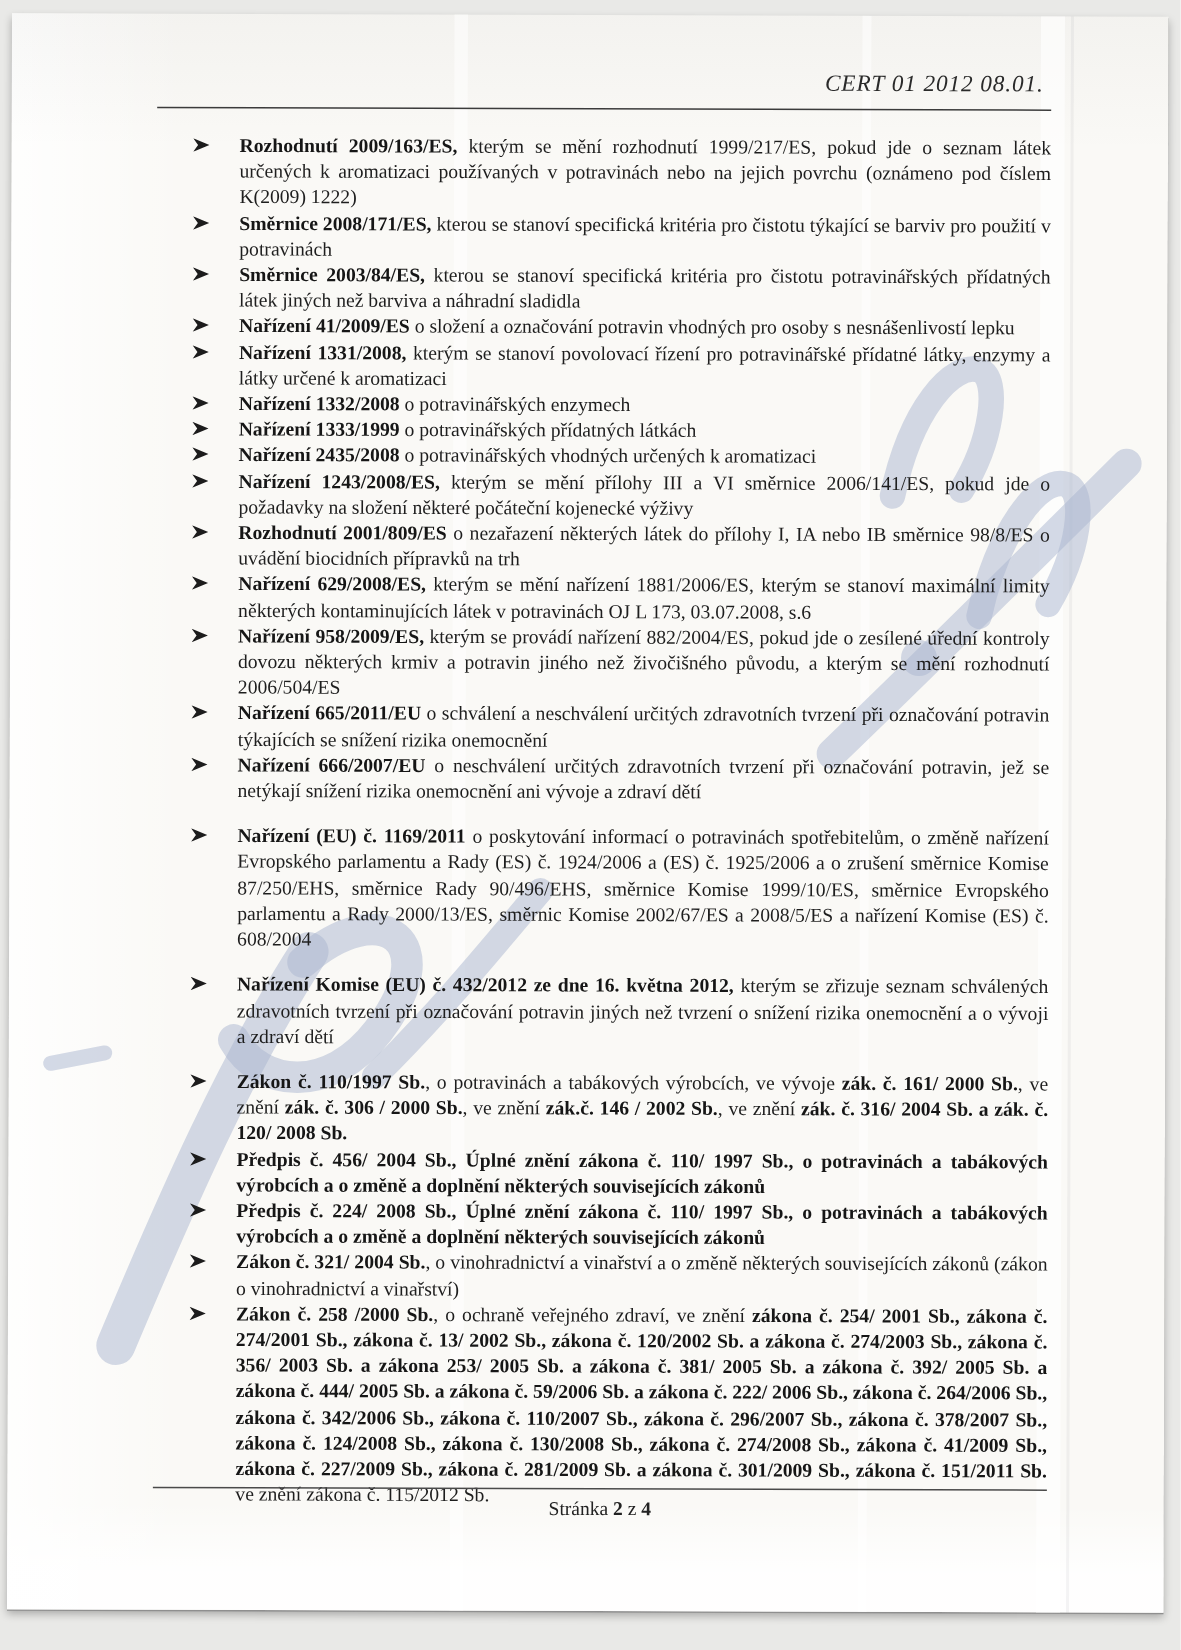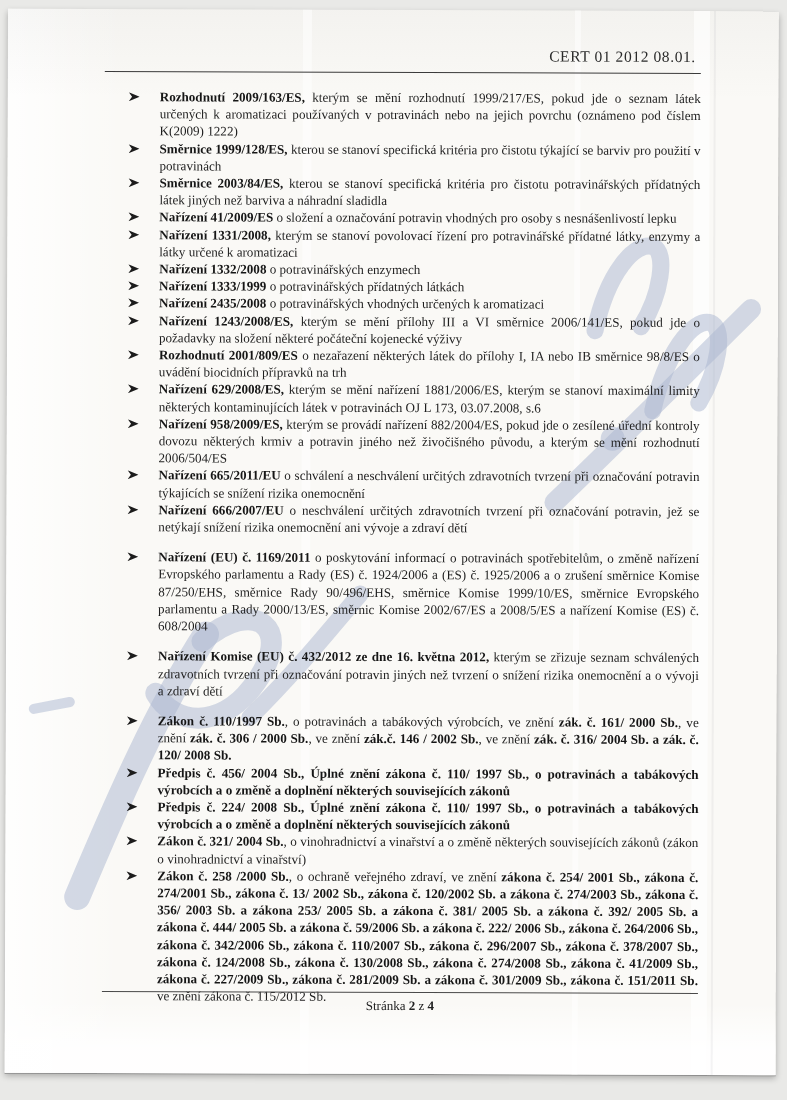--- a/index.html
+++ b/index.html
@@ -26,21 +26,21 @@
   .streak.s1 { left:295px; width:9px; }
   .streak.s2 { left:567px; width:6px; }
   .streak.s3 { left:686px; width:16px; background:rgba(255,255,255,0.62); }
   .scan-line { position:absolute; top:0; bottom:0; left:706px; width:2px; z-index:0;
     background:rgba(110,110,125,0.08); }
 
   .watermark { position:absolute; inset:0; z-index:1; pointer-events:none; }
 
   .header-code {
     position:absolute; top:37px; right:83px; z-index:2;
-    font-size:15.5px; letter-spacing:0.6px; color:#2a2a2a;
+    font-style:italic; font-size:15.5px; letter-spacing:0.6px; color:#2a2a2a;
   }
   .header-rule {
     position:absolute; left:97px; top:62px; width:596px; height:0; z-index:2;
     border-top:1.6px solid #3b3b3b;
   }
 
   .reg-list { position:absolute; left:121px; top:79px; width:572px; z-index:2; }
   .item { display:flex; font-size:13.1px; line-height:17.2px; color:#1e1e1e; }
   .item.gap { margin-top:13px; }
   .arrow { flex:0 0 31px; padding-top:4px; }
@@ -91,21 +91,21 @@
           </svg>
         </span>
         <span class="txt"><b>Rozhodnutí 2009/163/ES,</b><span> kterým se mění rozhodnutí 1999/217/ES, pokud jde o seznam látek určených k aromatizaci používaných v potravinách nebo na jejich povrchu (oznámeno pod číslem K(2009) 1222)</span></span>
       </div>
       <div class="item">
         <span class="arrow">
           <svg viewBox="0 0 12 10">
             <path d="M0,0 L12,5 L0,10 L3.6,5 Z" fill="#1c1c1c"></path>
           </svg>
         </span>
-        <span class="txt"><b>Směrnice 1999/128/ES,</b><span> kterou se stanoví specifická kritéria pro čistotu týkající se barviv pro použití v potravinách</span></span>
+        <span class="txt"><b>Směrnice 2008/171/ES,</b><span> kterou se stanoví specifická kritéria pro čistotu týkající se barviv pro použití v potravinách</span></span>
       </div>
       <div class="item">
         <span class="arrow">
           <svg viewBox="0 0 12 10">
             <path d="M0,0 L12,5 L0,10 L3.6,5 Z" fill="#1c1c1c"></path>
           </svg>
         </span>
         <span class="txt"><b>Směrnice 2003/84/ES,</b><span> kterou se stanoví specifická kritéria pro čistotu potravinářských přídatných látek jiných než barviva a náhradní sladidla</span></span>
       </div>
       <div class="item">
@@ -211,21 +211,21 @@
           </svg>
         </span>
         <span class="txt"><b>Nařízení Komise (EU) č. 432/2012  ze dne 16. května 2012,</b><span> kterým se zřizuje seznam schválených zdravotních tvrzení při označování potravin jiných než tvrzení o snížení rizika onemocnění a o vývoji a zdraví dětí</span></span>
       </div>
       <div class="item gap">
         <span class="arrow">
           <svg viewBox="0 0 12 10">
             <path d="M0,0 L12,5 L0,10 L3.6,5 Z" fill="#1c1c1c"></path>
           </svg>
         </span>
-        <span class="txt"><b>Zákon č. 110/1997 Sb.</b><span>, o potravinách a tabákových výrobcích, ve znění </span><b>zák. č. 161/ 2000 Sb.</b><span>, ve znění </span><b>zák. č. 306 / 2000 Sb.</b><span>, ve znění </span><b>zák.č. 146 / 2002 Sb.</b><span>, ve znění </span><b>zák. č. 316/ 2004 Sb. a zák. č. 120/ 2008 Sb.</b></span>
+        <span class="txt"><b>Zákon č. 110/1997 Sb.</b><span>, o potravinách a tabákových výrobcích, ve vývoje </span><b>zák. č. 161/ 2000 Sb.</b><span>, ve znění </span><b>zák. č. 306 / 2000 Sb.</b><span>, ve znění </span><b>zák.č. 146 / 2002 Sb.</b><span>, ve znění </span><b>zák. č. 316/ 2004 Sb. a zák. č. 120/ 2008 Sb.</b></span>
       </div>
       <div class="item">
         <span class="arrow">
           <svg viewBox="0 0 12 10">
             <path d="M0,0 L12,5 L0,10 L3.6,5 Z" fill="#1c1c1c"></path>
           </svg>
         </span>
         <span class="txt"><b>Předpis č. 456/ 2004 Sb., Úplné znění zákona č. 110/ 1997 Sb., o potravinách a tabákových výrobcích a o změně a doplnění některých souvisejících zákonů</b></span>
       </div>
       <div class="item">

